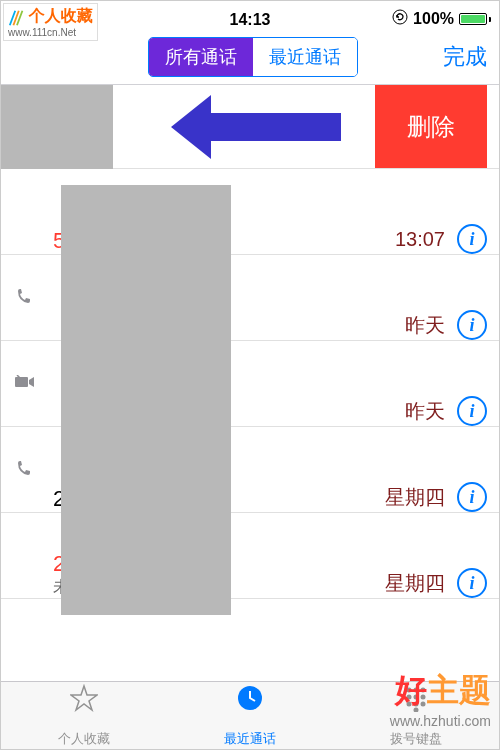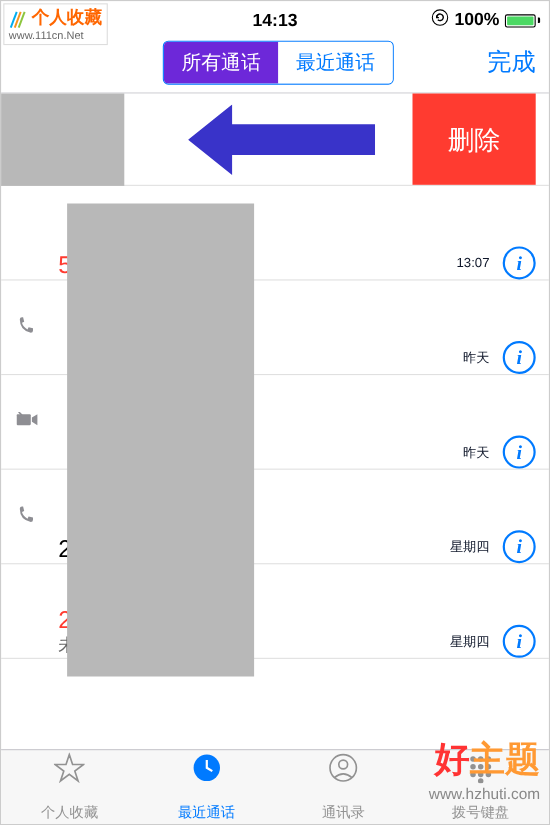--- a/index.html
+++ b/index.html
@@ -16,21 +16,21 @@
 .seg-item.active{background:#6d28d9;color:#fff}
 .done{color:#007aff;font-size:22px}
 .rows{}
 .row{position:relative;display:flex;align-items:flex-end;height:86px;border-bottom:1px solid #e0e0e0;padding-left:52px;padding-right:12px}
 .row.swiped{padding-left:0}
 .row .icon-slot{position:absolute;left:14px;top:50%;transform:translateY(-50%);color:#8e8e93}
 .row-main{flex:1;min-width:0}
 .name{font-size:22px}.name.missed{color:#ff3b30}
 .sub{font-size:16px;color:#666}
 .meta{display:flex;align-items:center;gap:12px}
-.time{color:#0f172a;font-size:12px}
+.time{color:#7f1d1d;font-size:20px}
 .info{width:30px;height:30px;border:2px solid #007aff;border-radius:50%;color:#007aff;display:flex;align-items:center;justify-content:center;font-size:18px;font-weight:600;font-family:Georgia,serif;font-style:italic}
 .delete-btn{background:#ff3b30;color:#fff;width:112px;height:100%;display:flex;align-items:center;justify-content:center;font-size:24px}
 .swiped-content{flex:1;display:flex;align-items:center;padding-left:16px;font-size:24px}
 .arrow{position:absolute;left:170px;top:50%;transform:translateY(-50%)}
 .redact{position:absolute;background:#b8b8b8}
 .tabbar{position:absolute;bottom:0;left:0;right:0;height:68px;border-top:1px solid #c8c7cc;background:#f7f7f7;display:flex}
 .tab{flex:1;display:flex;flex-direction:column;align-items:center;justify-content:center;gap:17px;color:#929292}
 .tab.active{color:#007aff}
 .tab-icon{width:30px;height:30px;display:flex;align-items:center;justify-content:center}
 .tab-label{font-size:13px}
@@ -188,30 +188,20 @@
         <svg width="28" height="28" viewBox="0 0 28 28">
           <circle cx="14" cy="14" r="12" fill="#007aff"></circle>
           <path d="M14 7 L14 14 L19 17" stroke="#fff" stroke-width="2" fill="none"></path>
         </svg>
       </div>
     <div class="tab-label">最近通话</div>
   </div>
   <div class="tab">
     <div class="tab-icon">
         <svg width="28" height="28" viewBox="0 0 28 28">
-          <circle cx="14" cy="14" r="12" fill="none" stroke="#929292" stroke-width="1.5"></circle>
-          <circle cx="14" cy="11" r="4" fill="none" stroke="#929292" stroke-width="1.5"></circle>
-          <path d="M6 23 Q14 16 22 23" fill="none" stroke="#929292" stroke-width="1.5"></path>
-        </svg>
-      </div>
-    <div class="tab-label">通讯录</div>
-  </div>
-  <div class="tab">
-    <div class="tab-icon">
-        <svg width="28" height="28" viewBox="0 0 28 28">
           <g fill="#929292">
             <circle cx="7" cy="6" r="2.5"></circle>
             <circle cx="14" cy="6" r="2.5"></circle>
             <circle cx="21" cy="6" r="2.5"></circle>
             <circle cx="7" cy="13" r="2.5"></circle>
             <circle cx="14" cy="13" r="2.5"></circle>
             <circle cx="21" cy="13" r="2.5"></circle>
             <circle cx="7" cy="20" r="2.5"></circle>
             <circle cx="14" cy="20" r="2.5"></circle>
             <circle cx="21" cy="20" r="2.5"></circle>

